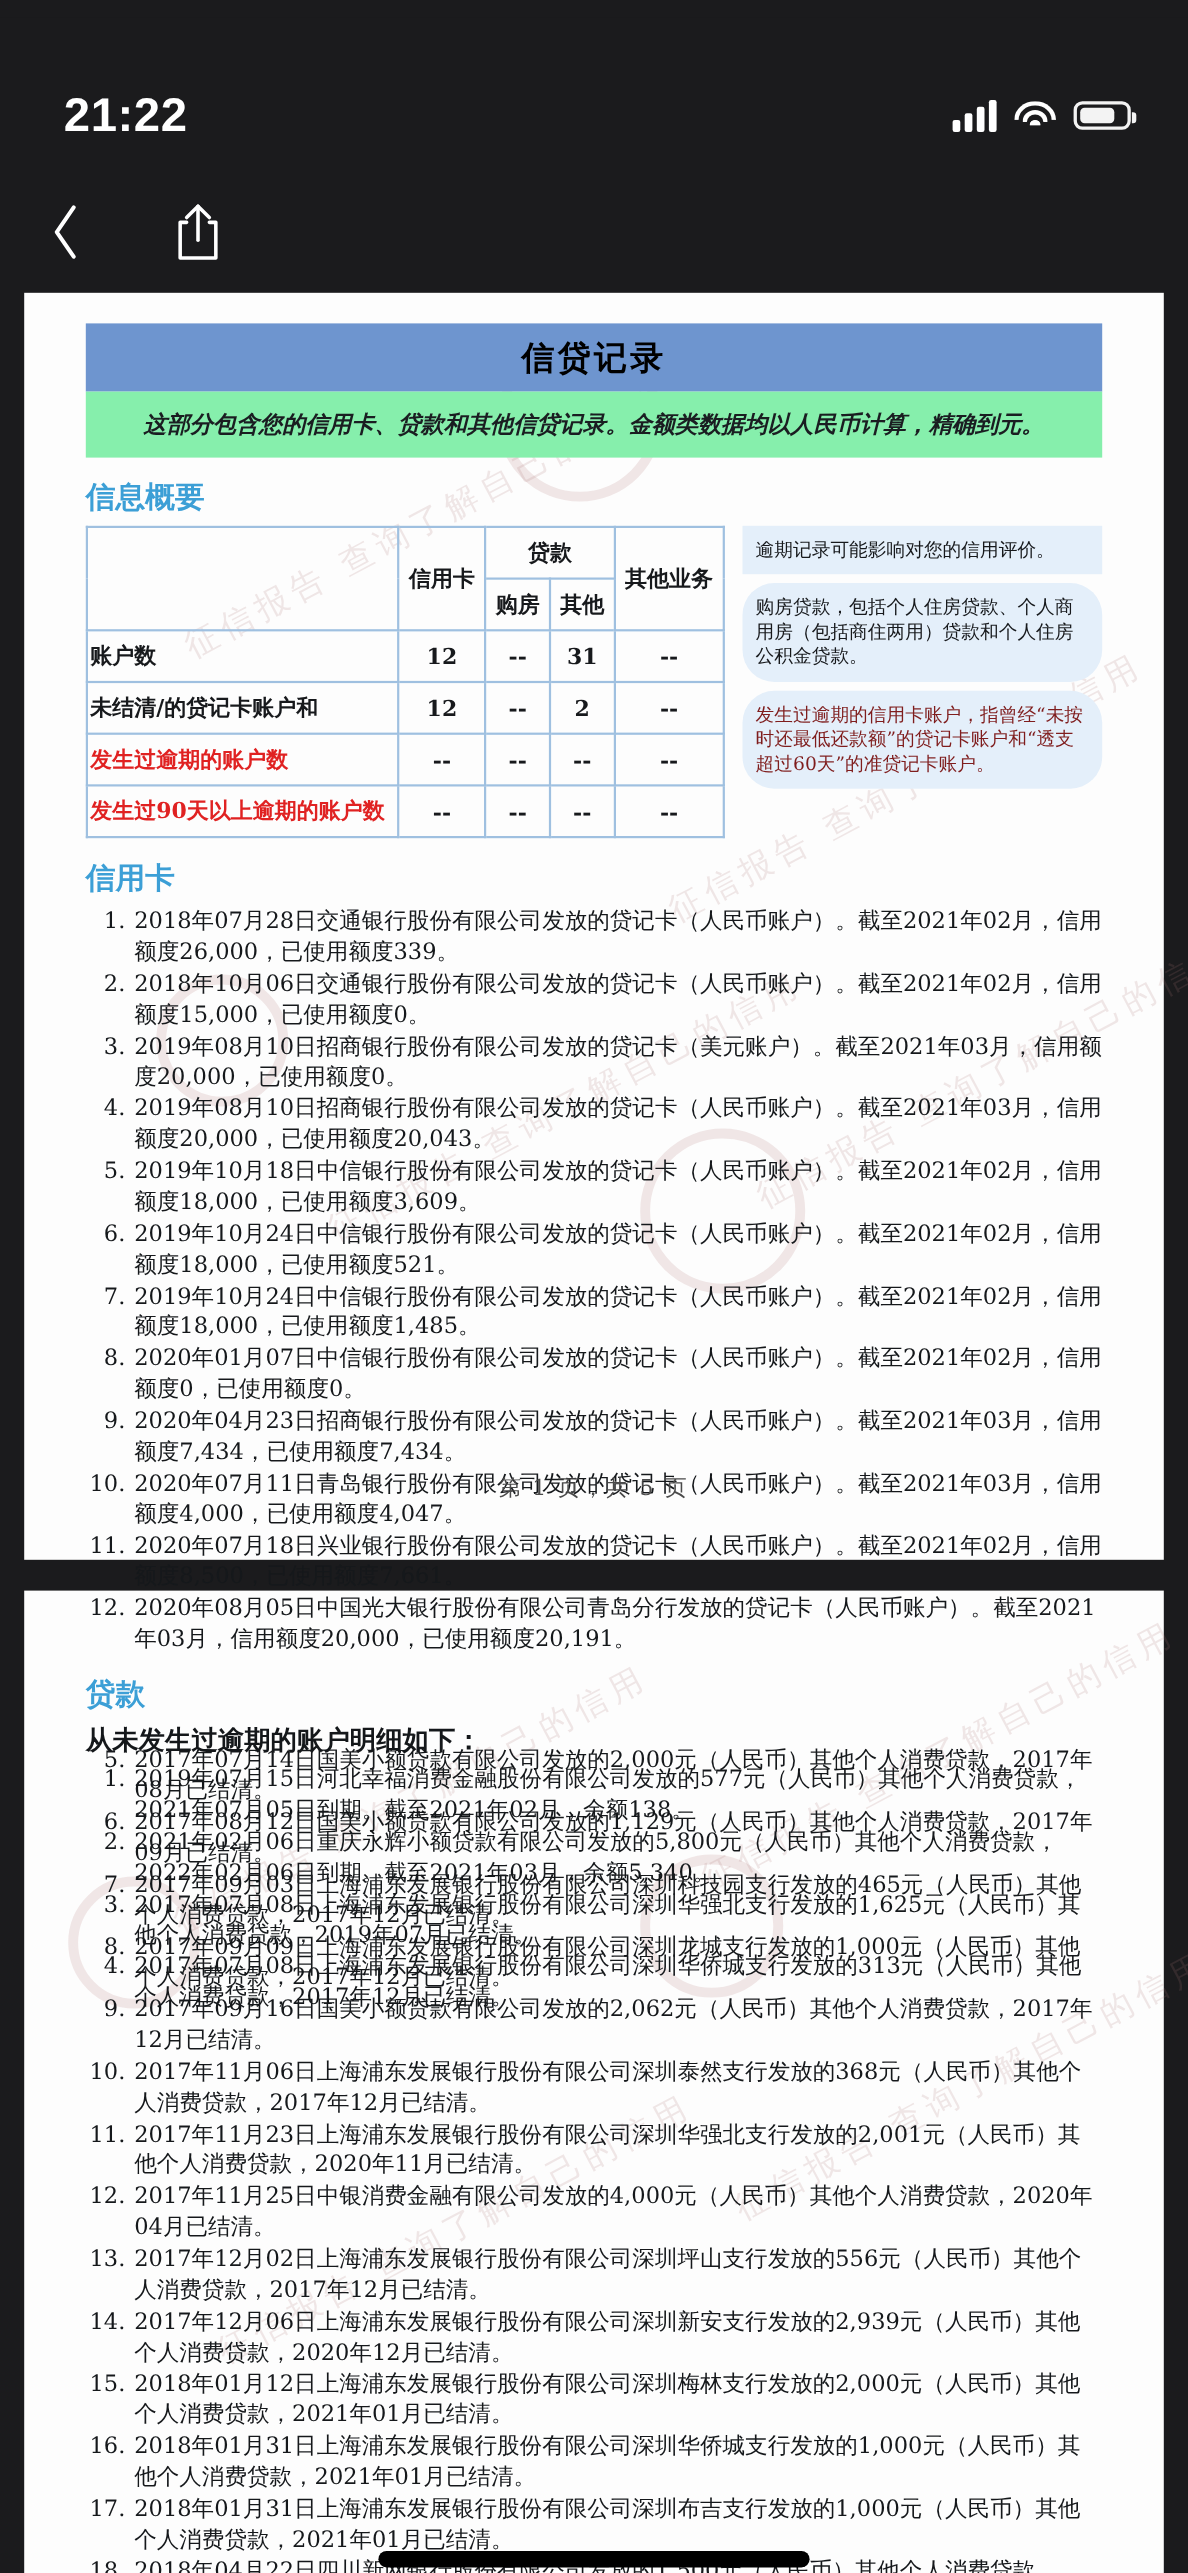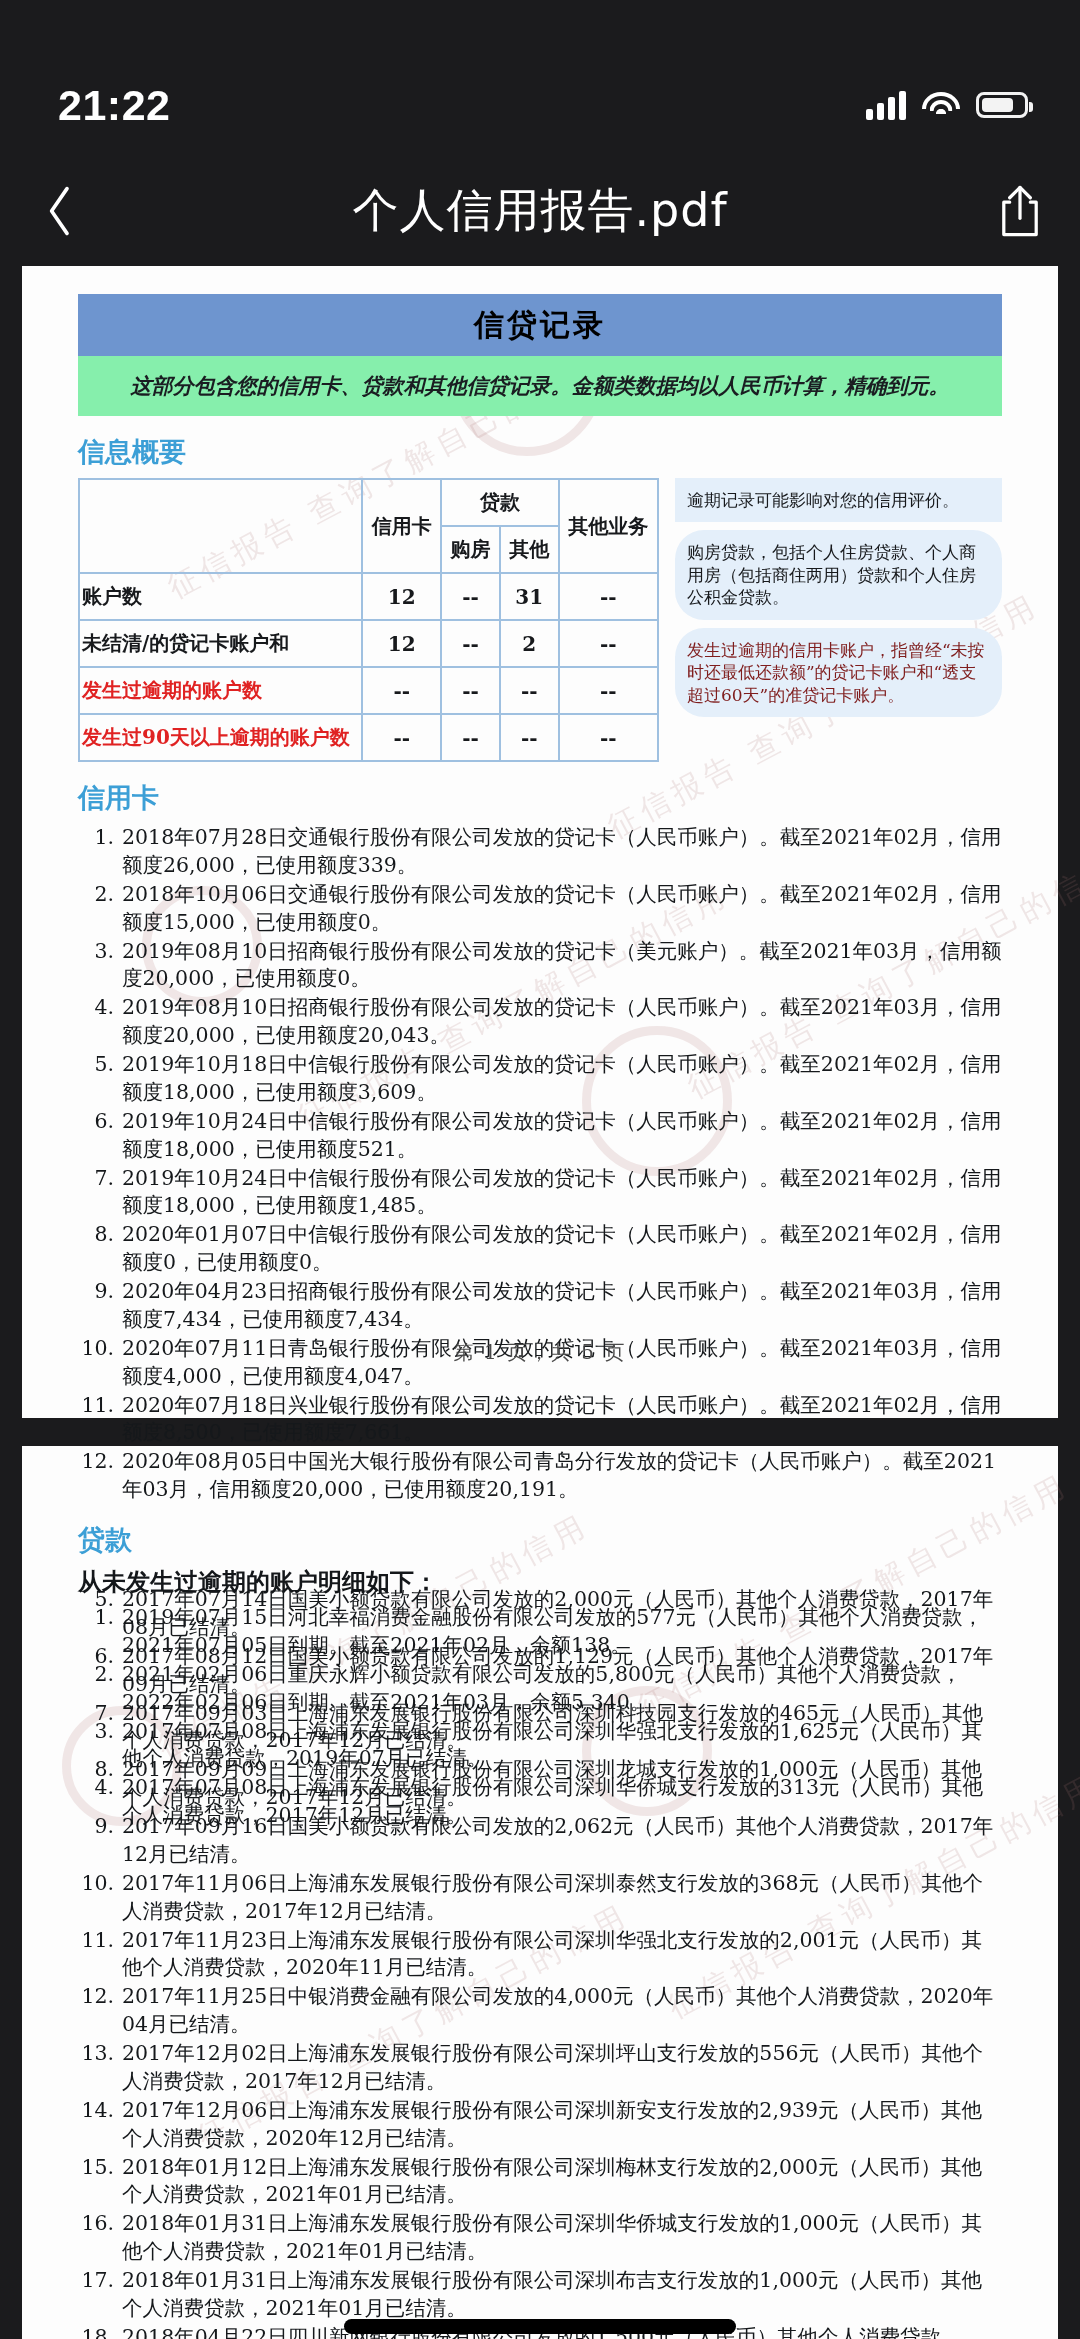--- a/index.html
+++ b/index.html
@@ -145,21 +145,20 @@
         </span>
     </div>
   </div>
 
   <div class="navbar">
     <div class="nav-back">
       <svg viewBox="0 0 24 40" fill="none" stroke="#fff" stroke-width="2.6" stroke-linecap="round" stroke-linejoin="round">
         <polyline points="17,4 6,20 17,36"></polyline>
       </svg>
     </div>
-    <div class="nav-title">个人信用报告.pdf</div>
     <div class="nav-share">
       <svg viewBox="0 0 30 38" fill="none" stroke="#fff" stroke-width="2.2" stroke-linecap="round" stroke-linejoin="round">
         <path d="M8 13 H4 V35 H26 V13 H22"></path>
         <line x1="15" y1="3" x2="15" y2="24"></line>
         <polyline points="8,10 15,3 22,10"></polyline>
       </svg>
     </div>
   </div>
 
   <div class="pdf-scroll">

